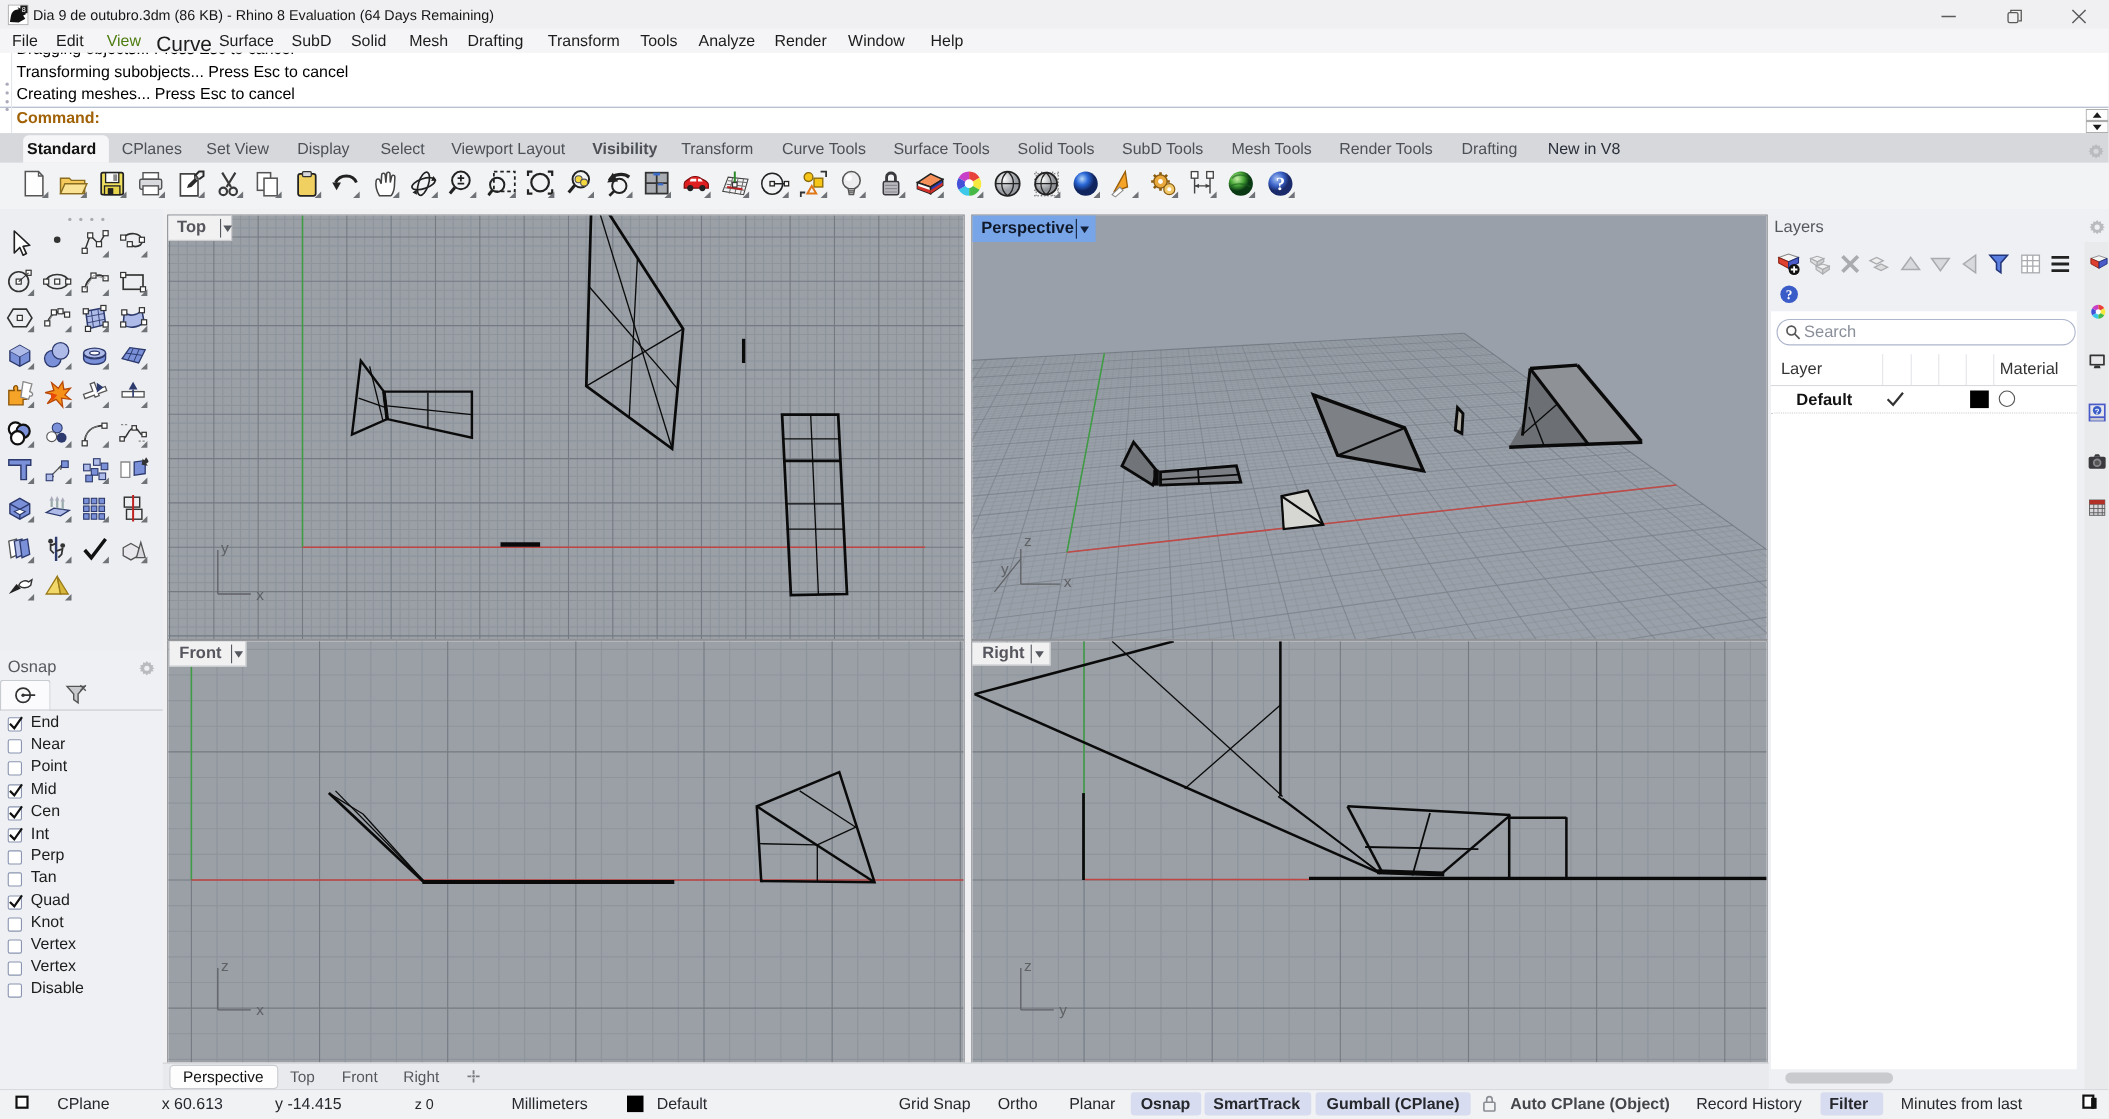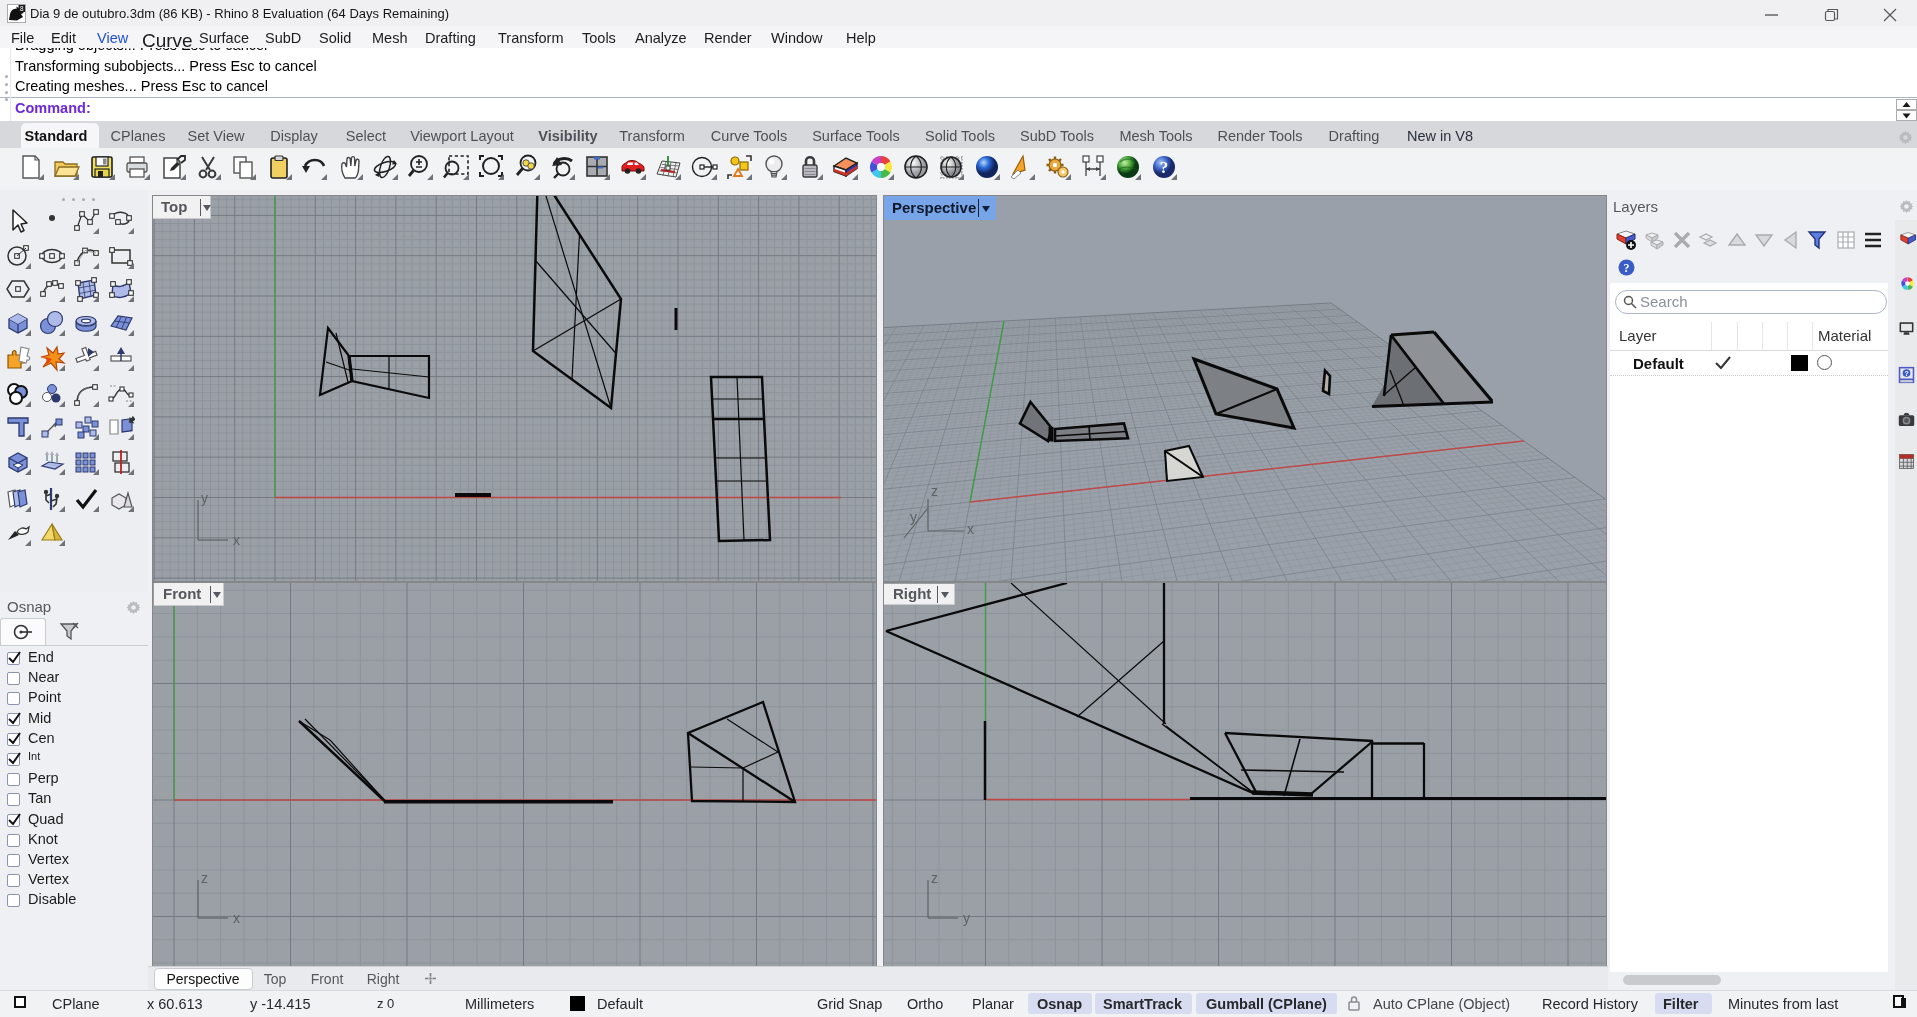--- a/index.html
+++ b/index.html
@@ -16,41 +16,41 @@
 <svg class="abs" style="left:1760px;top:8px" width="140" height="14" viewBox="0 0 140 14">
     <line x1="5.0" y1="7.0" x2="18.0" y2="7.0" stroke="#5a5a5a" stroke-width="1.4"></line>
     <rect x="65.5" y="3.5" width="9" height="9" fill="none" stroke="#5a5a5a" stroke-width="1.2" rx="1.5"></rect>
     <path d="M68 3.5 L68 1.5 L77.5 1.5 L77.5 11 L75 11" fill="none" stroke="#5a5a5a" stroke-width="1.2"></path>
     <line x1="124.0" y1="1.0" x2="136.0" y2="13.0" stroke="#5a5a5a" stroke-width="1.3"></line>
     <line x1="136.0" y1="1.0" x2="124.0" y2="13.0" stroke="#5a5a5a" stroke-width="1.3"></line>
   </svg>
 <div class="abs" style="left:0;top:26px;width:1917px;height:22px;background:#f5f5f7"></div>
 <div class="tx" style="left:11px;top:30px;font-size:14.5px;color:#1c1c1c">File</div>
 <div class="tx" style="left:51px;top:30px;font-size:14.5px;color:#1c1c1c">Edit</div>
-<div class="tx" style="left:97px;top:30px;font-size:14.5px;color:#1d4ed8">View</div>
+<div class="tx" style="left:97px;top:30px;font-size:14.5px;color:#4d7c0f">View</div>
 <div class="tx" style="left:142px;top:30px;font-size:19px;color:#1c1c1c">Curve</div>
 <div class="tx" style="left:199px;top:30px;font-size:14.5px;color:#1c1c1c">Surface</div>
 <div class="tx" style="left:265px;top:30px;font-size:14.5px;color:#1c1c1c">SubD</div>
 <div class="tx" style="left:319px;top:30px;font-size:14.5px;color:#1c1c1c">Solid</div>
 <div class="tx" style="left:372px;top:30px;font-size:14.5px;color:#1c1c1c">Mesh</div>
 <div class="tx" style="left:425px;top:30px;font-size:14.5px;color:#1c1c1c">Drafting</div>
 <div class="tx" style="left:498px;top:30px;font-size:14.5px;color:#1c1c1c">Transform</div>
 <div class="tx" style="left:582px;top:30px;font-size:14.5px;color:#1c1c1c">Tools</div>
 <div class="tx" style="left:635px;top:30px;font-size:14.5px;color:#1c1c1c">Analyze</div>
 <div class="tx" style="left:704px;top:30px;font-size:14.5px;color:#1c1c1c">Render</div>
 <div class="tx" style="left:771px;top:30px;font-size:14.5px;color:#1c1c1c">Window</div>
 <div class="tx" style="left:846px;top:30px;font-size:14.5px;color:#1c1c1c">Help</div>
 <div class="abs" style="left:0;top:48px;width:1917px;height:73px;background:#fff"></div>
 <div class="abs" style="left:15px;top:48px;width:500px;height:6px;overflow:hidden">
     <div style="position:absolute;left:0;top:-11px;font-size:14.5px;color:#000;white-space:nowrap">Dragging objects... Press Esc to cancel</div>
   </div>
 <div class="tx" style="left:15px;top:58px;font-size:14.5px;color:#000">Transforming subobjects... Press Esc to cancel</div>
 <div class="tx" style="left:15px;top:78px;font-size:14.5px;color:#000">Creating meshes... Press Esc to cancel</div>
 <div class="abs" style="left:0;top:97px;width:1917px;height:1px;background:#a9b3c6"></div>
-<div class="tx" style="left:15px;top:100px;font-size:14.5px;font-weight:bold;color:#6d28d9">Command:</div>
+<div class="tx" style="left:15px;top:100px;font-size:14.5px;font-weight:bold;color:#a16207">Command:</div>
 <div class="abs" style="left:10px;top:48px;width:1px;height:73px;background:#e3e6ea"></div>
 <div class="abs" style="left:5px;top:75px;width:3px;height:3px;border-radius:50%;background:#aab">&nbsp;</div>
 <div class="abs" style="left:5px;top:83px;width:3px;height:3px;border-radius:50%;background:#aab">&nbsp;</div>
 <div class="abs" style="left:5px;top:91px;width:3px;height:3px;border-radius:50%;background:#aab">&nbsp;</div>
 <div class="abs" style="left:5px;top:98px;width:3px;height:3px;border-radius:50%;background:#aab">&nbsp;</div>
 <svg class="abs" style="left:1896px;top:99px" width="21" height="23" viewBox="0 0 21 23">
     <rect x="0.5" y="0.5" width="20" height="10" fill="#fdfdfd" stroke="#adadad"></rect>
     <rect x="0.5" y="11.5" width="20" height="10" fill="#fdfdfd" stroke="#adadad"></rect>
     <path d="M6.5 8 L10.5 3 L14.5 8 Z" fill="#1a1a1a"></path>
     <path d="M6.5 14.5 L10.5 19.5 L14.5 14.5 Z" fill="#1a1a1a"></path>
@@ -601,21 +601,21 @@
 <div class="tx" style="left:28px;top:709.6000000000001px;font-size:14.5px;color:#1c1c1c">Mid</div>
 <div class="abs" style="left:7px;top:732.8000000000002px;width:13px;height:13px;background:#fff;border:1px solid #8a94b0;border-radius:2px"></div>
 <svg class="abs" style="left:6px;top:729.8000000000002px" width="17" height="17" viewBox="0 0 17 17">
     <path d="M3 9 L7 13 L14 3" fill="none" stroke="#111" stroke-width="2"></path>
   </svg>
 <div class="tx" style="left:28px;top:729.8000000000002px;font-size:14.5px;color:#1c1c1c">Cen</div>
 <div class="abs" style="left:7px;top:753.0000000000002px;width:13px;height:13px;background:#fff;border:1px solid #8a94b0;border-radius:2px"></div>
 <svg class="abs" style="left:6px;top:750.0000000000002px" width="17" height="17" viewBox="0 0 17 17">
     <path d="M3 9 L7 13 L14 3" fill="none" stroke="#111" stroke-width="2"></path>
   </svg>
-<div class="tx" style="left:28px;top:750.0000000000002px;font-size:11px;color:#1c1c1c">Int</div>
+<div class="tx" style="left:28px;top:750.0000000000002px;font-size:15px;color:#1c1c1c">Int</div>
 <div class="abs" style="left:7px;top:773.2000000000003px;width:13px;height:13px;background:#fff;border:1px solid #8a94b0;border-radius:2px"></div>
 <div class="tx" style="left:28px;top:770.2000000000003px;font-size:14.5px;color:#1c1c1c">Perp</div>
 <div class="abs" style="left:7px;top:793.4000000000003px;width:13px;height:13px;background:#fff;border:1px solid #8a94b0;border-radius:2px"></div>
 <div class="tx" style="left:28px;top:790.4000000000003px;font-size:14.5px;color:#1c1c1c">Tan</div>
 <div class="abs" style="left:7px;top:813.6000000000004px;width:13px;height:13px;background:#fff;border:1px solid #8a94b0;border-radius:2px"></div>
 <svg class="abs" style="left:6px;top:810.6000000000004px" width="17" height="17" viewBox="0 0 17 17">
     <path d="M3 9 L7 13 L14 3" fill="none" stroke="#111" stroke-width="2"></path>
   </svg>
 <div class="tx" style="left:28px;top:810.6000000000004px;font-size:14.5px;color:#1c1c1c">Quad</div>
 <div class="abs" style="left:7px;top:833.8000000000004px;width:13px;height:13px;background:#fff;border:1px solid #8a94b0;border-radius:2px"></div>
@@ -1343,18 +1343,18 @@
 <div class="abs" style="left:1028px;top:993px;width:64px;height:21px;background:#d7dcf0;border-radius:3px"></div>
 <div class="tx" style="left:1037px;top:996px;font-size:14.5px;color:#26282c;font-weight:bold">Osnap</div>
 <div class="abs" style="left:1095px;top:993px;width:97px;height:21px;background:#d7dcf0;border-radius:3px"></div>
 <div class="tx" style="left:1103px;top:996px;font-size:14.5px;color:#26282c;font-weight:bold">SmartTrack</div>
 <div class="abs" style="left:1196px;top:993px;width:141px;height:21px;background:#d7dcf0;border-radius:3px"></div>
 <div class="tx" style="left:1206px;top:996px;font-size:14.5px;color:#26282c;font-weight:bold">Gumball (CPlane)</div>
 <svg class="abs" style="left:1347px;top:995px" width="14" height="16" viewBox="0 0 14 16">
     <rect x="2" y="7" width="10" height="8" rx="1" fill="none" stroke="#8a8d93" stroke-width="1.5"></rect>
     <path d="M4.5 7 L4.5 4.5 C4.5 1 9.5 1 9.5 4.5 L9.5 7" fill="none" stroke="#8a8d93" stroke-width="1.5"></path>
   </svg>
-<div class="tx" style="left:1373px;top:996px;font-size:14.5px;color:#44464c;font-weight:normal">Auto CPlane (Object)</div>
+<div class="tx" style="left:1373px;top:996px;font-size:14.5px;color:#44464c;font-weight:bold">Auto CPlane (Object)</div>
 <div class="tx" style="left:1542px;top:996px;font-size:14.5px;color:#26282c;font-weight:normal">Record History</div>
 <div class="abs" style="left:1655px;top:993px;width:57px;height:21px;background:#d7dcf0;border-radius:3px"></div>
 <div class="tx" style="left:1663px;top:996px;font-size:14.5px;color:#26282c;font-weight:bold">Filter</div>
 <div class="tx" style="left:1728px;top:996px;font-size:14.5px;color:#26282c;font-weight:normal">Minutes from last</div>
 <div class="abs" style="left:1893px;top:995px;width:11px;height:13px;background:#fff;border:2.5px solid #111"></div>
 <div class="abs" style="left:1901px;top:998px;width:5px;height:10px;background:#111"></div>
 </body></html>

